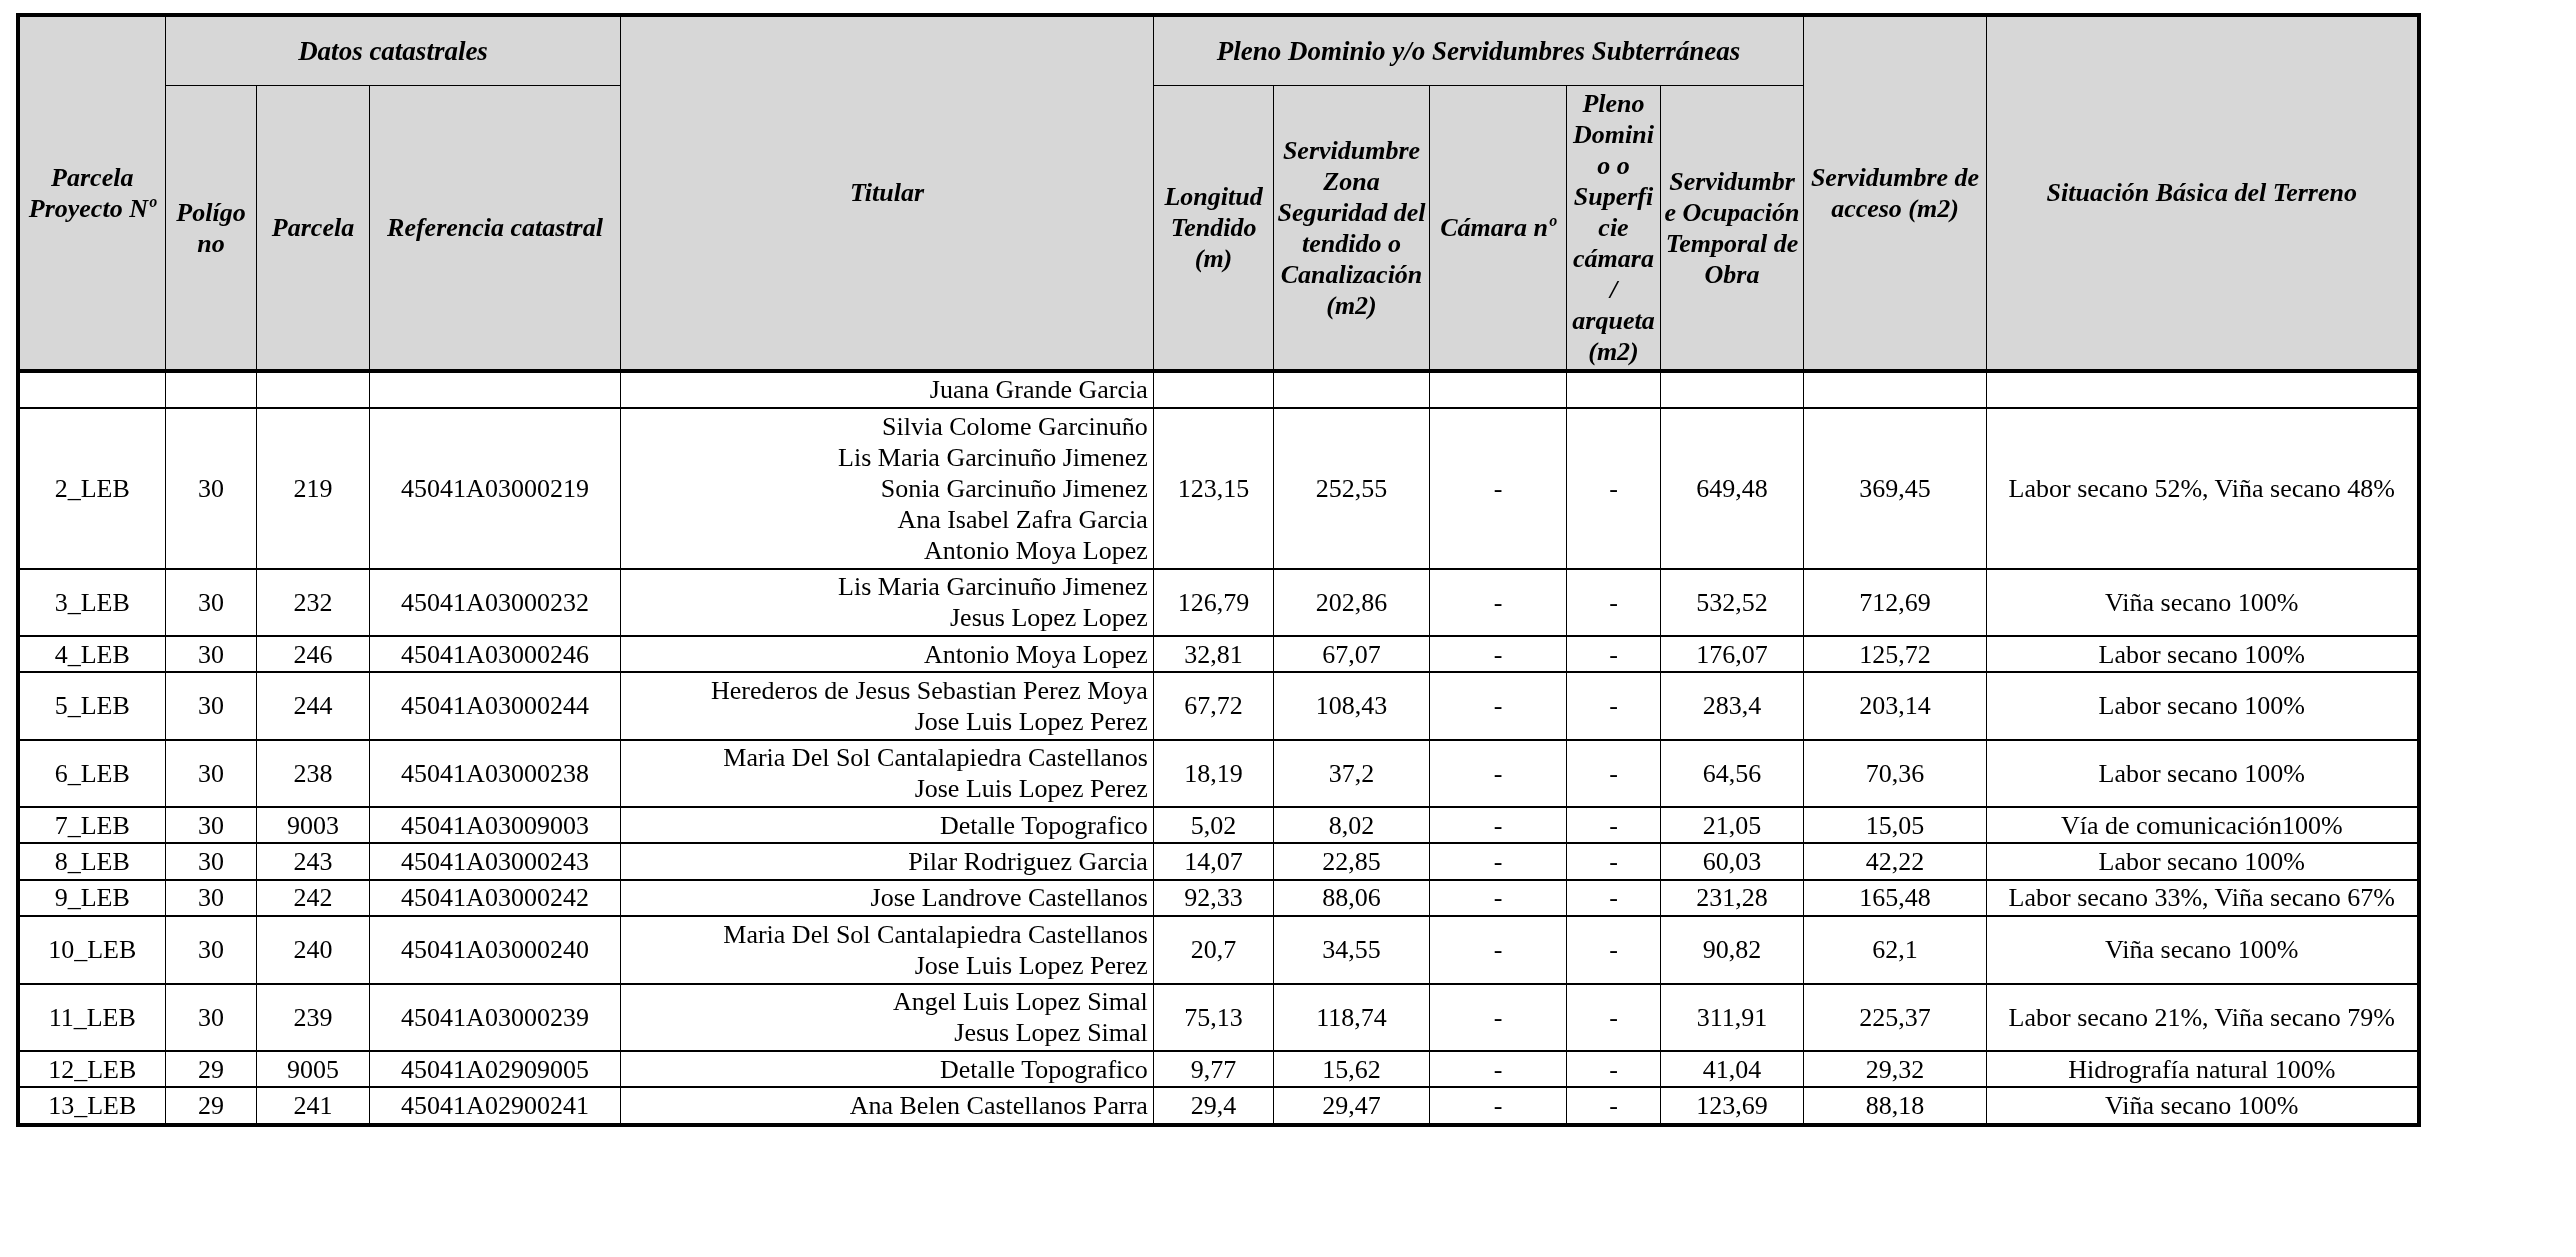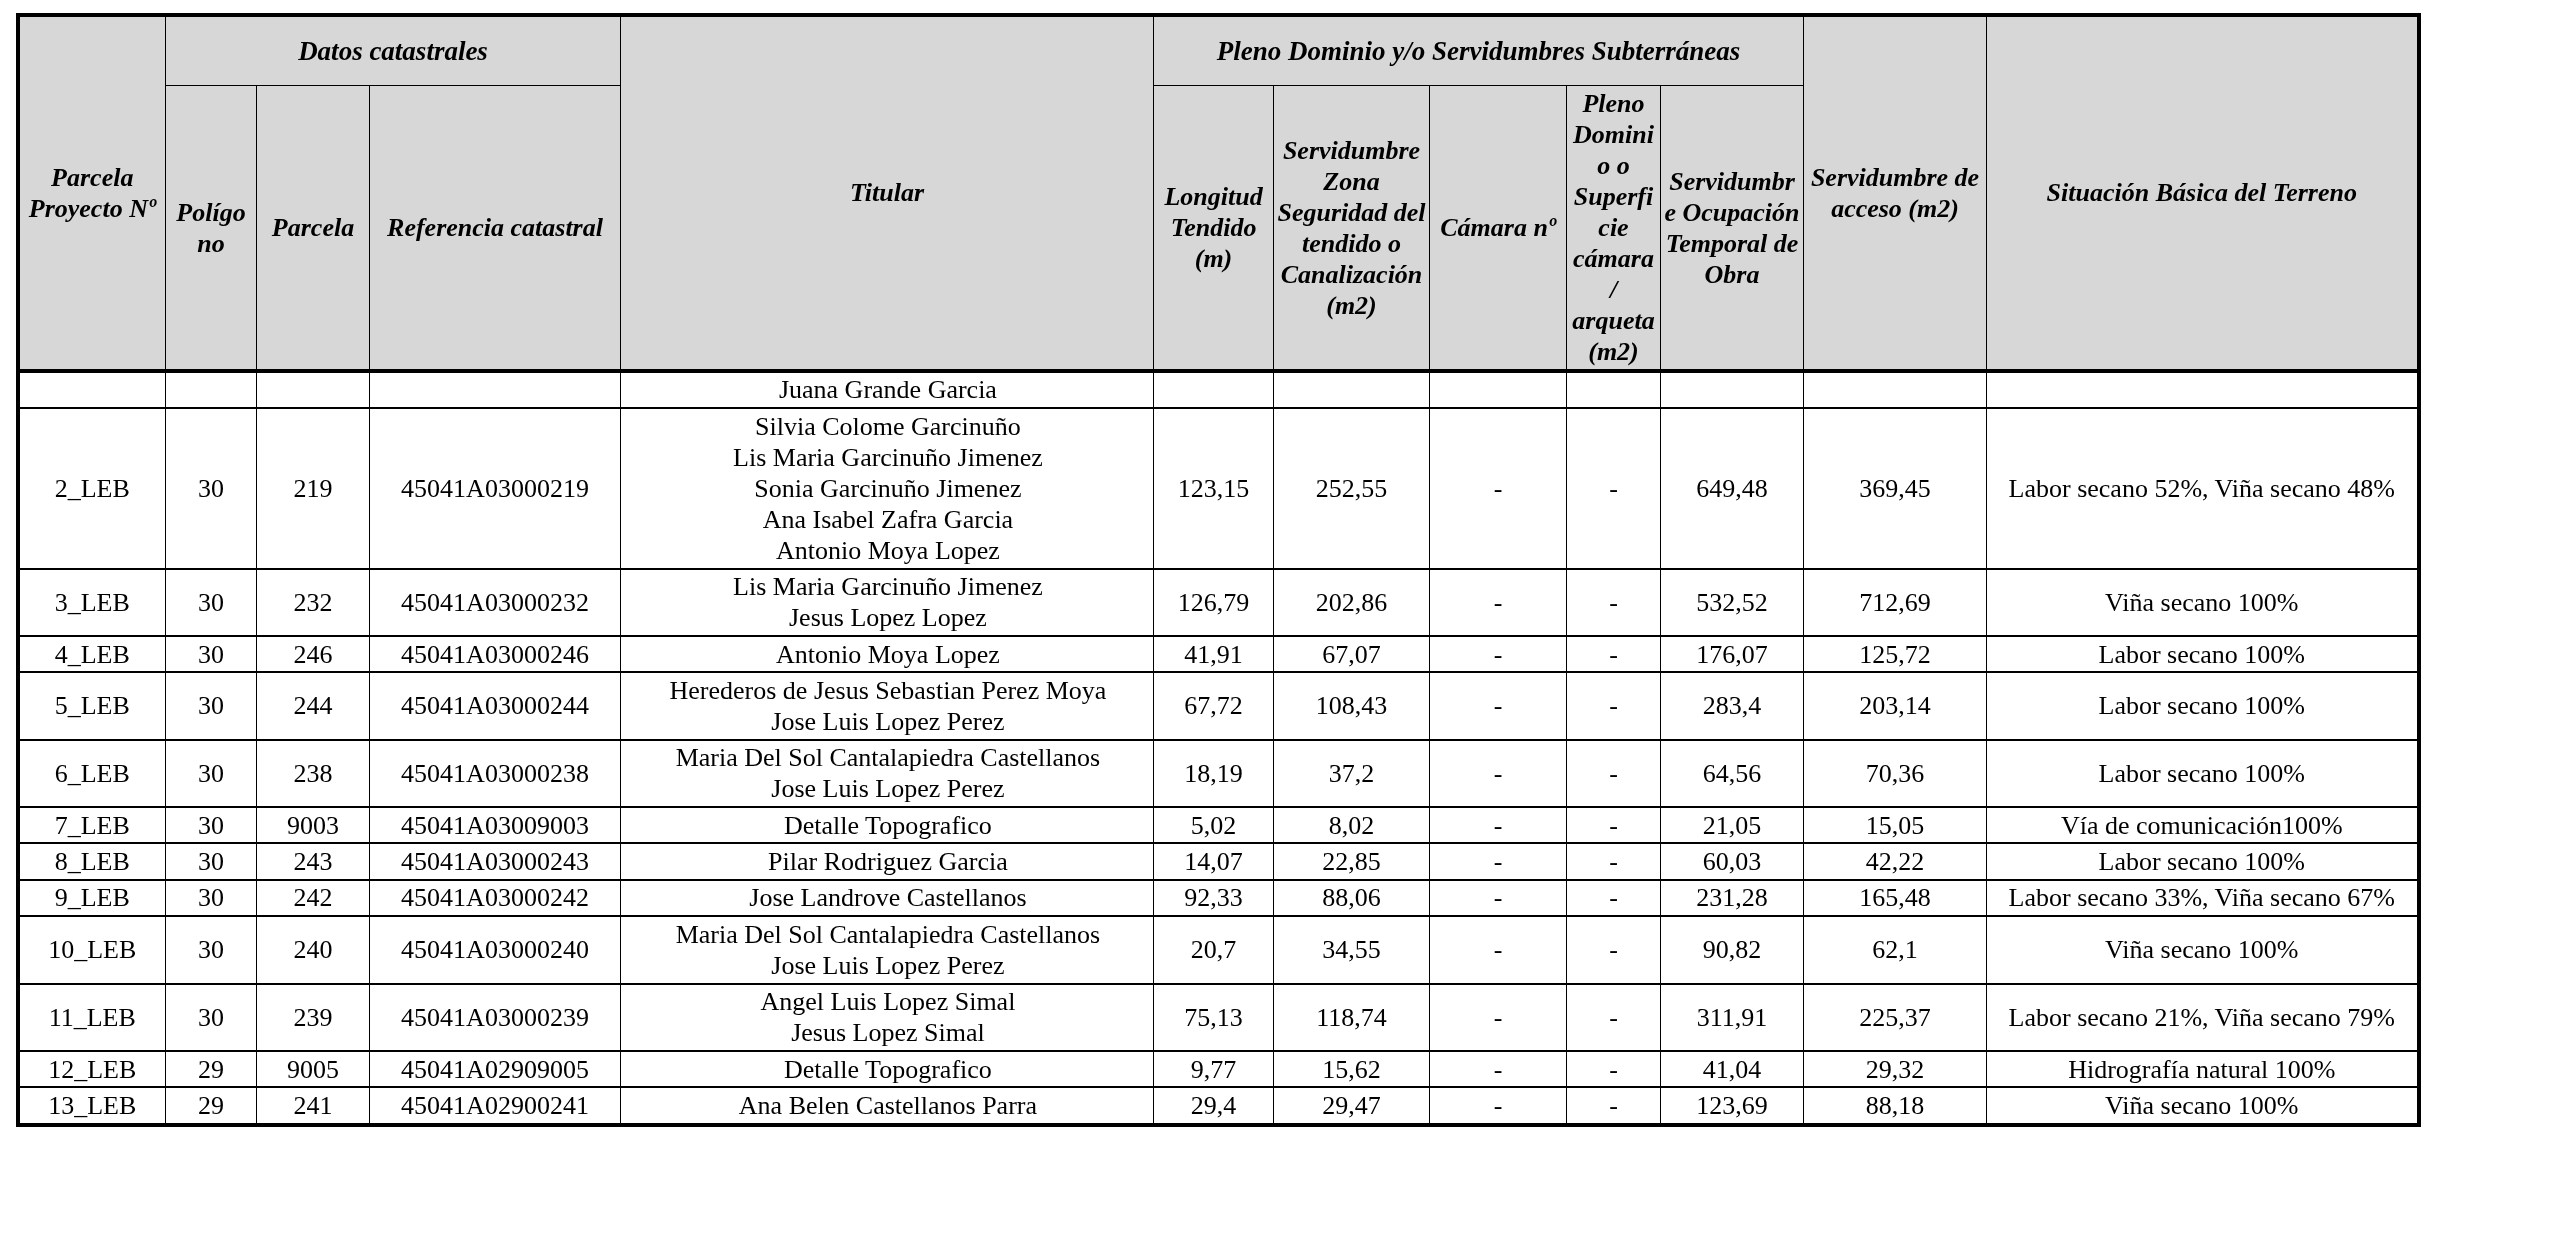--- a/index.html
+++ b/index.html
@@ -51,21 +51,21 @@
   }
   tbody td {
     font-size: 26px;
     line-height: 31px;
     padding: 1.7px 5.2px;
     border-top-width: 2.6px;
     border-bottom-width: 2.6px;
     background: #ffffff;
   }
   td.cell-titular {
-    text-align: center;
+    text-align: right;
     padding-left: 7px;
   }
   tbody tr:first-child td { border-top-width: 4.3px; }
 </style>
 </head>
 <body>
 
 <div class="page">
   <table class="main">
     <colgroup>
@@ -157,21 +157,21 @@
     <td>Viña secano 100%</td>
   </tr>
         <tr>
     <td>4_LEB</td>
     <td>30</td>
     <td>246</td>
     <td>45041A03000246</td>
     <td class="cell-titular">
             <div>Antonio Moya Lopez</div>
           </td>
-    <td>41,91</td>
+    <td>32,81</td>
     <td>67,07</td>
     <td>-</td>
     <td>-</td>
     <td>176,07</td>
     <td>125,72</td>
     <td>Labor secano 100%</td>
   </tr>
         <tr>
     <td>5_LEB</td>
     <td>30</td>

